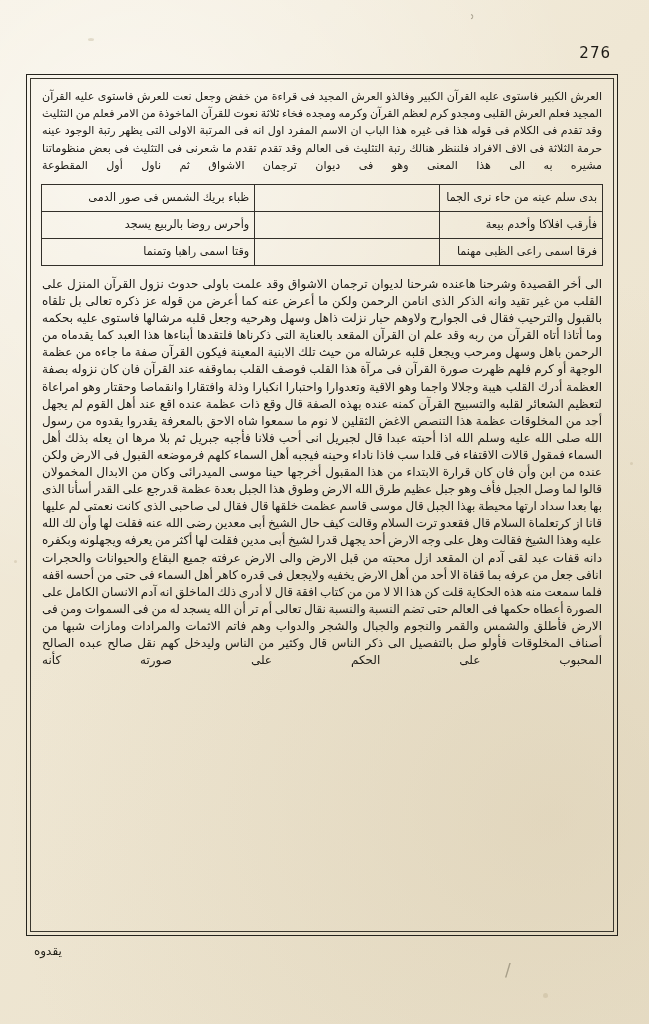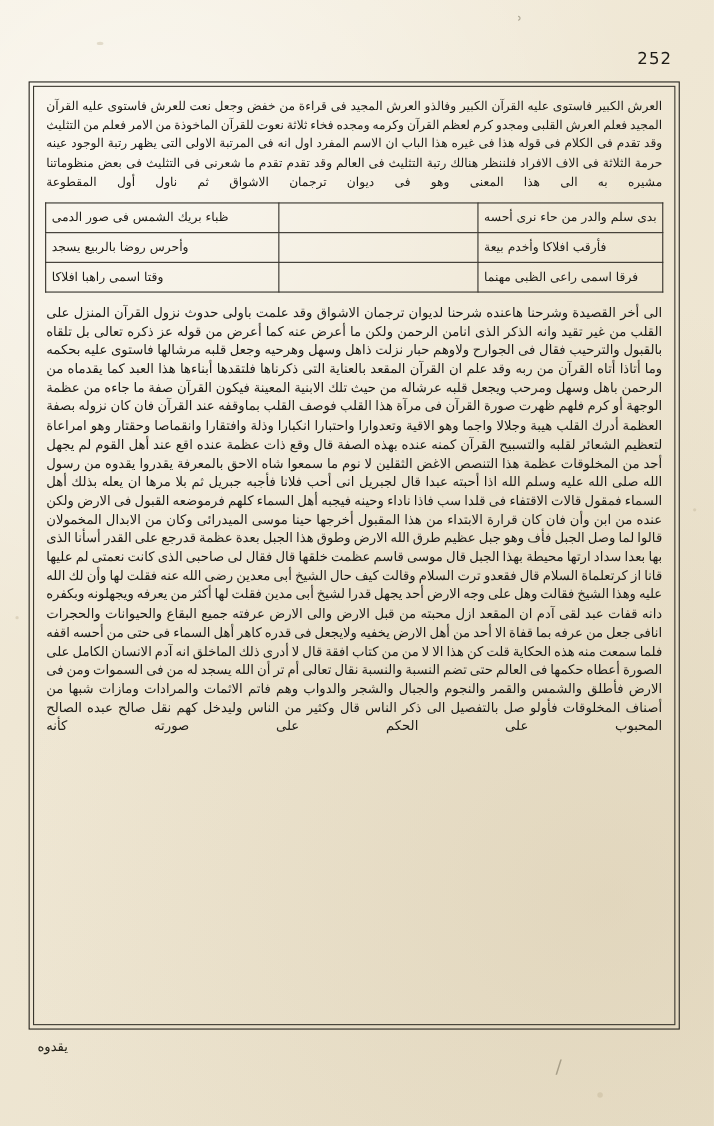--- a/index.html
+++ b/index.html
@@ -80,21 +80,21 @@
     border-collapse: collapse;
     width: calc(100% - 2px);
     direction: rtl;
   }
   .verse-table td {
     border: 1px solid #33302a;
     padding: 4px 5px 5px 5px;
     font-size: 11.2px;
     line-height: 17px;
     color: #1d1b16;
-    text-align: left;
+    text-align: right;
     vertical-align: middle;
     white-space: nowrap;
   }
   .verse-table td.col-wide { width: 38%; }
   .verse-table td.col-mid  { width: 33%; }
   .verse-table td.col-nar  { width: 29%; }
   .section-main {
     font-size: 12px;
     line-height: 17.1px;
     letter-spacing: -0.2px;
@@ -125,43 +125,43 @@
 
   <div class="speck" style="left:88px;top:38px;width:6px;height:3px;"></div>
   <div class="speck" style="left:543px;top:993px;width:5px;height:5px;"></div>
   <div class="speck" style="left:592px;top:423px;width:4px;height:4px;"></div>
   <div class="speck" style="left:630px;top:462px;width:3px;height:3px;"></div>
   <div class="speck" style="left:14px;top:560px;width:3px;height:3px;"></div>
 
   <div class="margin-stroke" style="left:470px;top:12px;">ʾ</div>
   <div class="margin-stroke" style="left:505px;top:960px;">/</div>
 
-  <div class="page-number ar">252</div>
+  <div class="page-number ar">276</div>
 
   <div class="text-block-frame">
     <div class="text-block-inner">
 
       <div class="ar section-top">العرش الكبير فاستوى عليه القرآن الكبير وفالذو العرش المجيد فى قراءة من خفض وجعل نعت للعرش فاستوى عليه القرآن المجيد فعلم العرش القلبى ومجدو كرم لعظم القرآن وكرمه ومجده فخاء ثلاثة نعوت للقرآن الماخوذة من الامر فعلم من التثليث وقد تقدم فى الكلام فى قوله هذا فى غيره هذا الباب ان الاسم المفرد اول انه فى المرتبة الاولى التى يظهر رتبة الوجود عينه حرمة الثلاثة فى الاف الافراد فلننظر هنالك رتبة التثليث فى العالم وقد تقدم تقدم ما شعرنى فى التثليث فى بعض منظوماتنا مشيره به الى هذا المعنى وهو فى ديوان ترجمان الاشواق ثم ناول أول المقطوعة</div>
 
       <table class="verse-table">
         <tbody>
           <tr>
-            <td class="col-nar">بدى سلم والدر من حاء نرى أحسه</td>
+            <td class="col-nar">بدى سلم عينه من حاء نرى الجما</td>
             <td class="col-mid"></td>
             <td class="col-wide">ظباء بريك الشمس فى صور الدمى</td>
           </tr>
           <tr>
             <td class="col-nar">فأرقب افلاكا وأخدم بيعة</td>
             <td class="col-mid"></td>
             <td class="col-wide">وأحرس روضا بالربيع يسجد</td>
           </tr>
           <tr>
             <td class="col-nar">فرقا اسمى راعى الظبى مهنما</td>
             <td class="col-mid"></td>
-            <td class="col-wide">وقتا اسمى راهبا افلاكا</td>
+            <td class="col-wide">وقتا اسمى راهبا وتمنما</td>
           </tr>
         </tbody>
       </table>
 
       <div class="ar section-main">الى أخر القصيدة وشرحنا هاعنده شرحنا لديوان ترجمان الاشواق وقد علمت باولى حدوث نزول القرآن المنزل على القلب من غير تقيد وانه الذكر الذى انامن الرحمن ولكن ما أعرض عنه كما أعرض من قوله عز ذكره تعالى بل تلقاه بالقبول والترحيب فقال فى الجوارح ولاوهم حبار نزلت ذاهل وسهل وهرحيه وجعل قلبه مرشالها فاستوى عليه بحكمه وما أتاذا أتاه القرآن من ربه وقد علم ان القرآن المقعد بالعناية التى ذكرناها فلتقدها أبناءها هذا العبد كما يقدماه من الرحمن باهل وسهل ومرحب ويجعل قلبه عرشاله من حيث تلك الابنية المعينة فيكون القرآن صفة ما جاءه من عظمة الوجهة أو كرم فلهم ظهرت صورة القرآن فى مرآة هذا القلب فوصف القلب بماوقفه عند القرآن فان كان نزوله بصفة العظمة أدرك القلب هيبة وجلالا واجما وهو الاقية وتعدوارا واحتبارا انكبارا وذلة وافتقارا وانقماصا وحقتار وهو امراعاة لتعظيم الشعائر لقلبه والتسبيح القرآن كمنه عنده بهذه الصفة قال وقع ذات عظمة عنده اقع عند أهل القوم لم يجهل أحد من المخلوقات عظمة هذا التنصص الاغض الثقلين لا نوم ما سمعوا شاه الاحق بالمعرفة يقدروا يقدوه من رسول الله صلى الله عليه وسلم الله اذا أحبته عبدا قال لجبريل انى أحب فلانا فأجبه جبريل ثم بلا مرها ان يعله بذلك أهل السماء فمقول قالات الاقتفاء فى قلدا سب فاذا ناداء وحينه فيجبه أهل السماء كلهم فرموضعه القبول فى الارض ولكن عنده من ابن وأن فان كان قرارة الابتداء من هذا المقبول أخرجها حينا موسى الميدرائى وكان من الابدال المخمولان قالوا لما وصل الجبل فأف وهو جبل عظيم طرق الله الارض وطوق هذا الجبل بعدة عظمة قدرجع على القدر أسأنا الذى بها بعدا سداد ارتها محيطة بهذا الجبل قال موسى قاسم عظمت خلقها قال فقال لى صاحبى الذى كانت نعمتى لم عليها قانا از كرتعلماة السلام قال فقعدو ترت السلام وقالت كيف حال الشيخ أبى معدين رضى الله عنه فقلت لها وأن لك الله عليه وهذا الشيخ فقالت وهل على وجه الارض أحد يجهل قدرا لشيخ أبى مدين فقلت لها أكثر من يعرفه ويجهلونه وبكفره دانه قفات عبد لقى آدم ان المقعد ازل محبته من قبل الارض والى الارض عرفته جميع البقاع والحيوانات والحجرات انافى جعل من عرفه بما قفاة الا أحد من أهل الارض يخفيه ولايجعل فى قدره كاهر أهل السماء فى حتى من أحسه اقفه فلما سمعت منه هذه الحكاية قلت كن هذا الا لا من من كتاب افقة قال لا أدرى ذلك الماخلق انه آدم الانسان الكامل على الصورة أعطاه حكمها فى العالم حتى تضم النسبة والنسبة نقال تعالى أم تر أن الله يسجد له من فى السموات ومن فى الارض فأطلق والشمس والقمر والنجوم والجبال والشجر والدواب وهم فاتم الاثمات والمرادات ومازات شبها من أصناف المخلوقات فأولو صل بالتفصيل الى ذكر الناس قال وكثير من الناس وليدخل كهم نقل صالح عبده الصالح المحبوب على الحكم على صورته كأنه</div>
 
     </div>
   </div>
 
   <div class="ar catchword">يقدوه</div>

